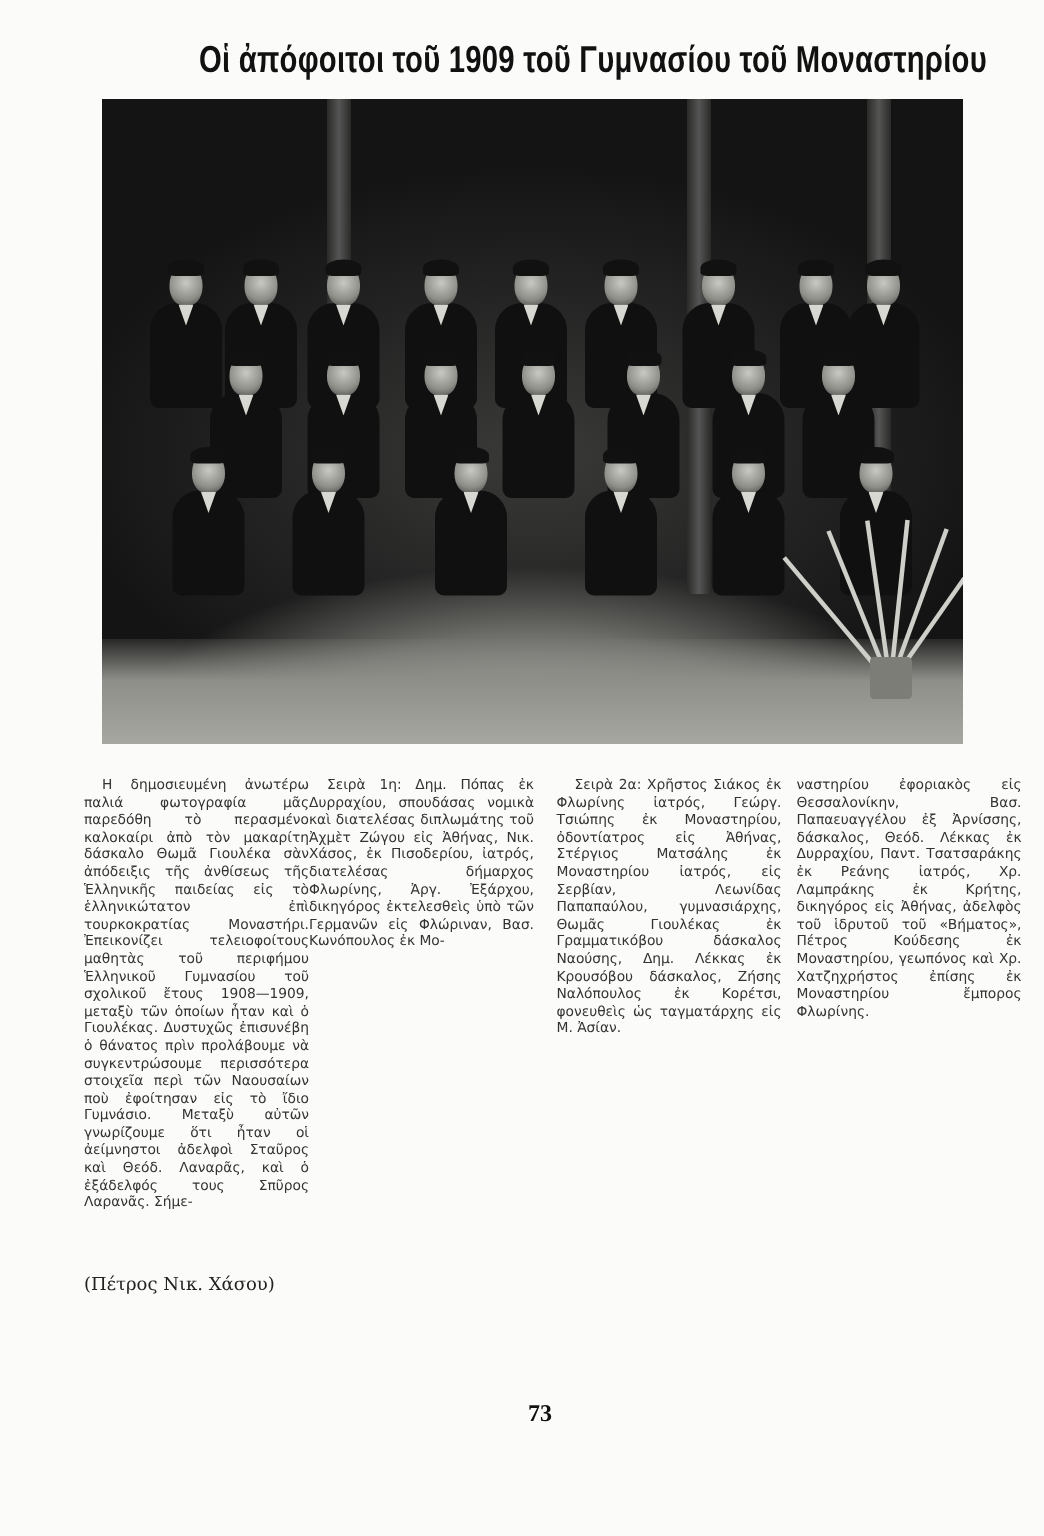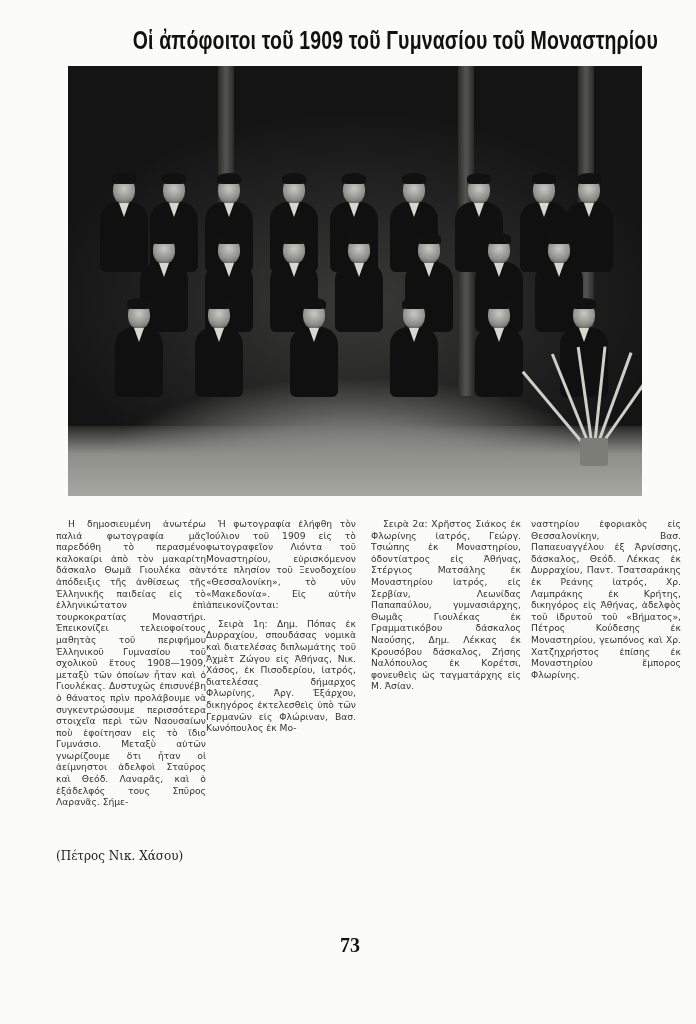--- a/index.html
+++ b/index.html
@@ -48,22 +48,22 @@
     position:absolute; top:518px; width:150px; font-size:9.2px; line-height:11.6px; text-align:justify;
     color:#333; hyphens:none;
   }
   .col p { margin:0 0 7px 0; text-indent:12px; }
   .col p.cont { text-indent:0; }
   .c1 { left:56px; } .c2 { left:206px; } .c3 { left:371px; } .c4 { left:531px; }
   .credit {
     position:absolute; left:56px; top:849px; font-family:"DejaVu Serif", serif; font-size:12px; color:#222;
   }
   .pagenum {
-    position:absolute; left:340px; top:934px; width:40px; 
-    font-family:"Liberation Serif", serif; font-weight:bold; font-size:20px; color:#111;
+    position:absolute; left:340px; top:934px; width:40px; text-align:center;
+    font-family:"Liberation Serif", serif; font-weight:bold; font-size:16px; color:#111;
   }
 </style>
 </head>
 <body>
 
 <div class="title">Οἱ ἀπόφοιτοι τοῦ 1909 τοῦ Γυμνασίου τοῦ Μοναστηρίου</div>
 
 <div class="photo">
   <div class="column" style="left:150px;"></div>
   <div class="column" style="left:390px;"></div>
@@ -211,21 +211,20 @@
     <div class="leaf" style="transform:rotate(20deg)"></div>
     <div class="leaf" style="transform:rotate(35deg)"></div>
     <div class="pot"></div>
   </div>
 </div>
 
 <div class="col c1">
   <p>Η δημοσιευμένη ἀνωτέρω παλιά φωτογραφία μᾶς παρεδόθη τὸ περασμένο καλοκαίρι ἀπὸ τὸν μακαρίτη δάσκαλο Θωμᾶ Γιουλέκα σὰν ἀπόδειξις τῆς ἀνθίσεως τῆς Ἑλληνικῆς παιδείας εἰς τὸ ἑλληνικώτατον ἐπὶ τουρκοκρατίας Μοναστήρι. Ἐπεικονίζει τελειοφοίτους μαθητὰς τοῦ περιφήμου Ἑλληνικοῦ Γυμνασίου τοῦ σχολικοῦ ἔτους 1908—1909, μεταξὺ τῶν ὁποίων ἦταν καὶ ὁ Γιουλέκας. Δυστυχῶς ἐπισυνέβη ὁ θάνατος πρὶν προλάβουμε νὰ συγκεντρώσουμε περισσότερα στοιχεῖα περὶ τῶν Ναουσαίων ποὺ ἐφοίτησαν εἰς τὸ ἴδιο Γυμνάσιο. Μεταξὺ αὐτῶν γνωρίζουμε ὅτι ἦταν οἱ ἀείμνηστοι ἀδελφοὶ Σταῦρος καὶ Θεόδ. Λαναρᾶς, καὶ ὁ ἐξάδελφός τους Σπῦρος Λαρανᾶς. Σήμε-</p>
 </div>
 <div class="col c2">
-  <p>Ἡ φωτογραφία ἐλήφθη τὸν Ἰούλιον τοῦ 1909 εἰς τὸ φωτογραφεῖον Λιόντα τοῦ Μοναστηρίου, εὑρισκόμενον τότε πλησίον τοῦ Ξενοδοχείου «Θεσσαλονίκη», τὸ νῦν «Μακεδονία». Εἰς αὐτὴν ἀπεικονίζονται:</p>
   <p>Σειρὰ 1η: Δημ. Πόπας ἐκ Δυρραχίου, σπουδάσας νομικὰ καὶ διατελέσας διπλωμάτης τοῦ Ἀχμὲτ Ζώγου εἰς Ἀθήνας, Νικ. Χάσος, ἐκ Πισοδερίου, ἰατρός, διατελέσας δήμαρχος Φλωρίνης, Ἀργ. Ἐξάρχου, δικηγόρος ἐκτελεσθεὶς ὑπὸ τῶν Γερμανῶν εἰς Φλώριναν, Βασ. Κωνόπουλος ἐκ Μο-</p>
 </div>
 <div class="col c3">
   <p>Σειρὰ 2α: Χρῆστος Σιάκος ἐκ Φλωρίνης ἰατρός, Γεώργ. Τσιώπης ἐκ Μοναστηρίου, ὀδοντίατρος εἰς Ἀθήνας, Στέργιος Ματσάλης ἐκ Μοναστηρίου ἰατρός, εἰς Σερβίαν, Λεωνίδας Παπαπαύλου, γυμνασιάρχης, Θωμᾶς Γιουλέκας ἐκ Γραμματικόβου δάσκαλος Ναούσης, Δημ. Λέκκας ἐκ Κρουσόβου δάσκαλος, Ζήσης Ναλόπουλος ἐκ Κορέτσι, φονευθεὶς ὡς ταγματάρχης εἰς Μ. Ἀσίαν.</p>
 </div>
 <div class="col c4">
   <p class="cont">ναστηρίου ἐφοριακὸς εἰς Θεσσαλονίκην, Βασ. Παπαευαγγέλου ἐξ Ἀρνίσσης, δάσκαλος, Θεόδ. Λέκκας ἐκ Δυρραχίου, Παντ. Τσατσαράκης ἐκ Ρεάνης ἰατρός, Χρ. Λαμπράκης ἐκ Κρήτης, δικηγόρος εἰς Ἀθήνας, ἀδελφὸς τοῦ ἱδρυτοῦ τοῦ «Βήματος», Πέτρος Κούδεσης ἐκ Μοναστηρίου, γεωπόνος καὶ Χρ. Χατζηχρήστος ἐπίσης ἐκ Μοναστηρίου ἔμπορος Φλωρίνης.</p>
 </div>
 
 <div class="credit">(Πέτρος Νικ. Χάσου)</div>

